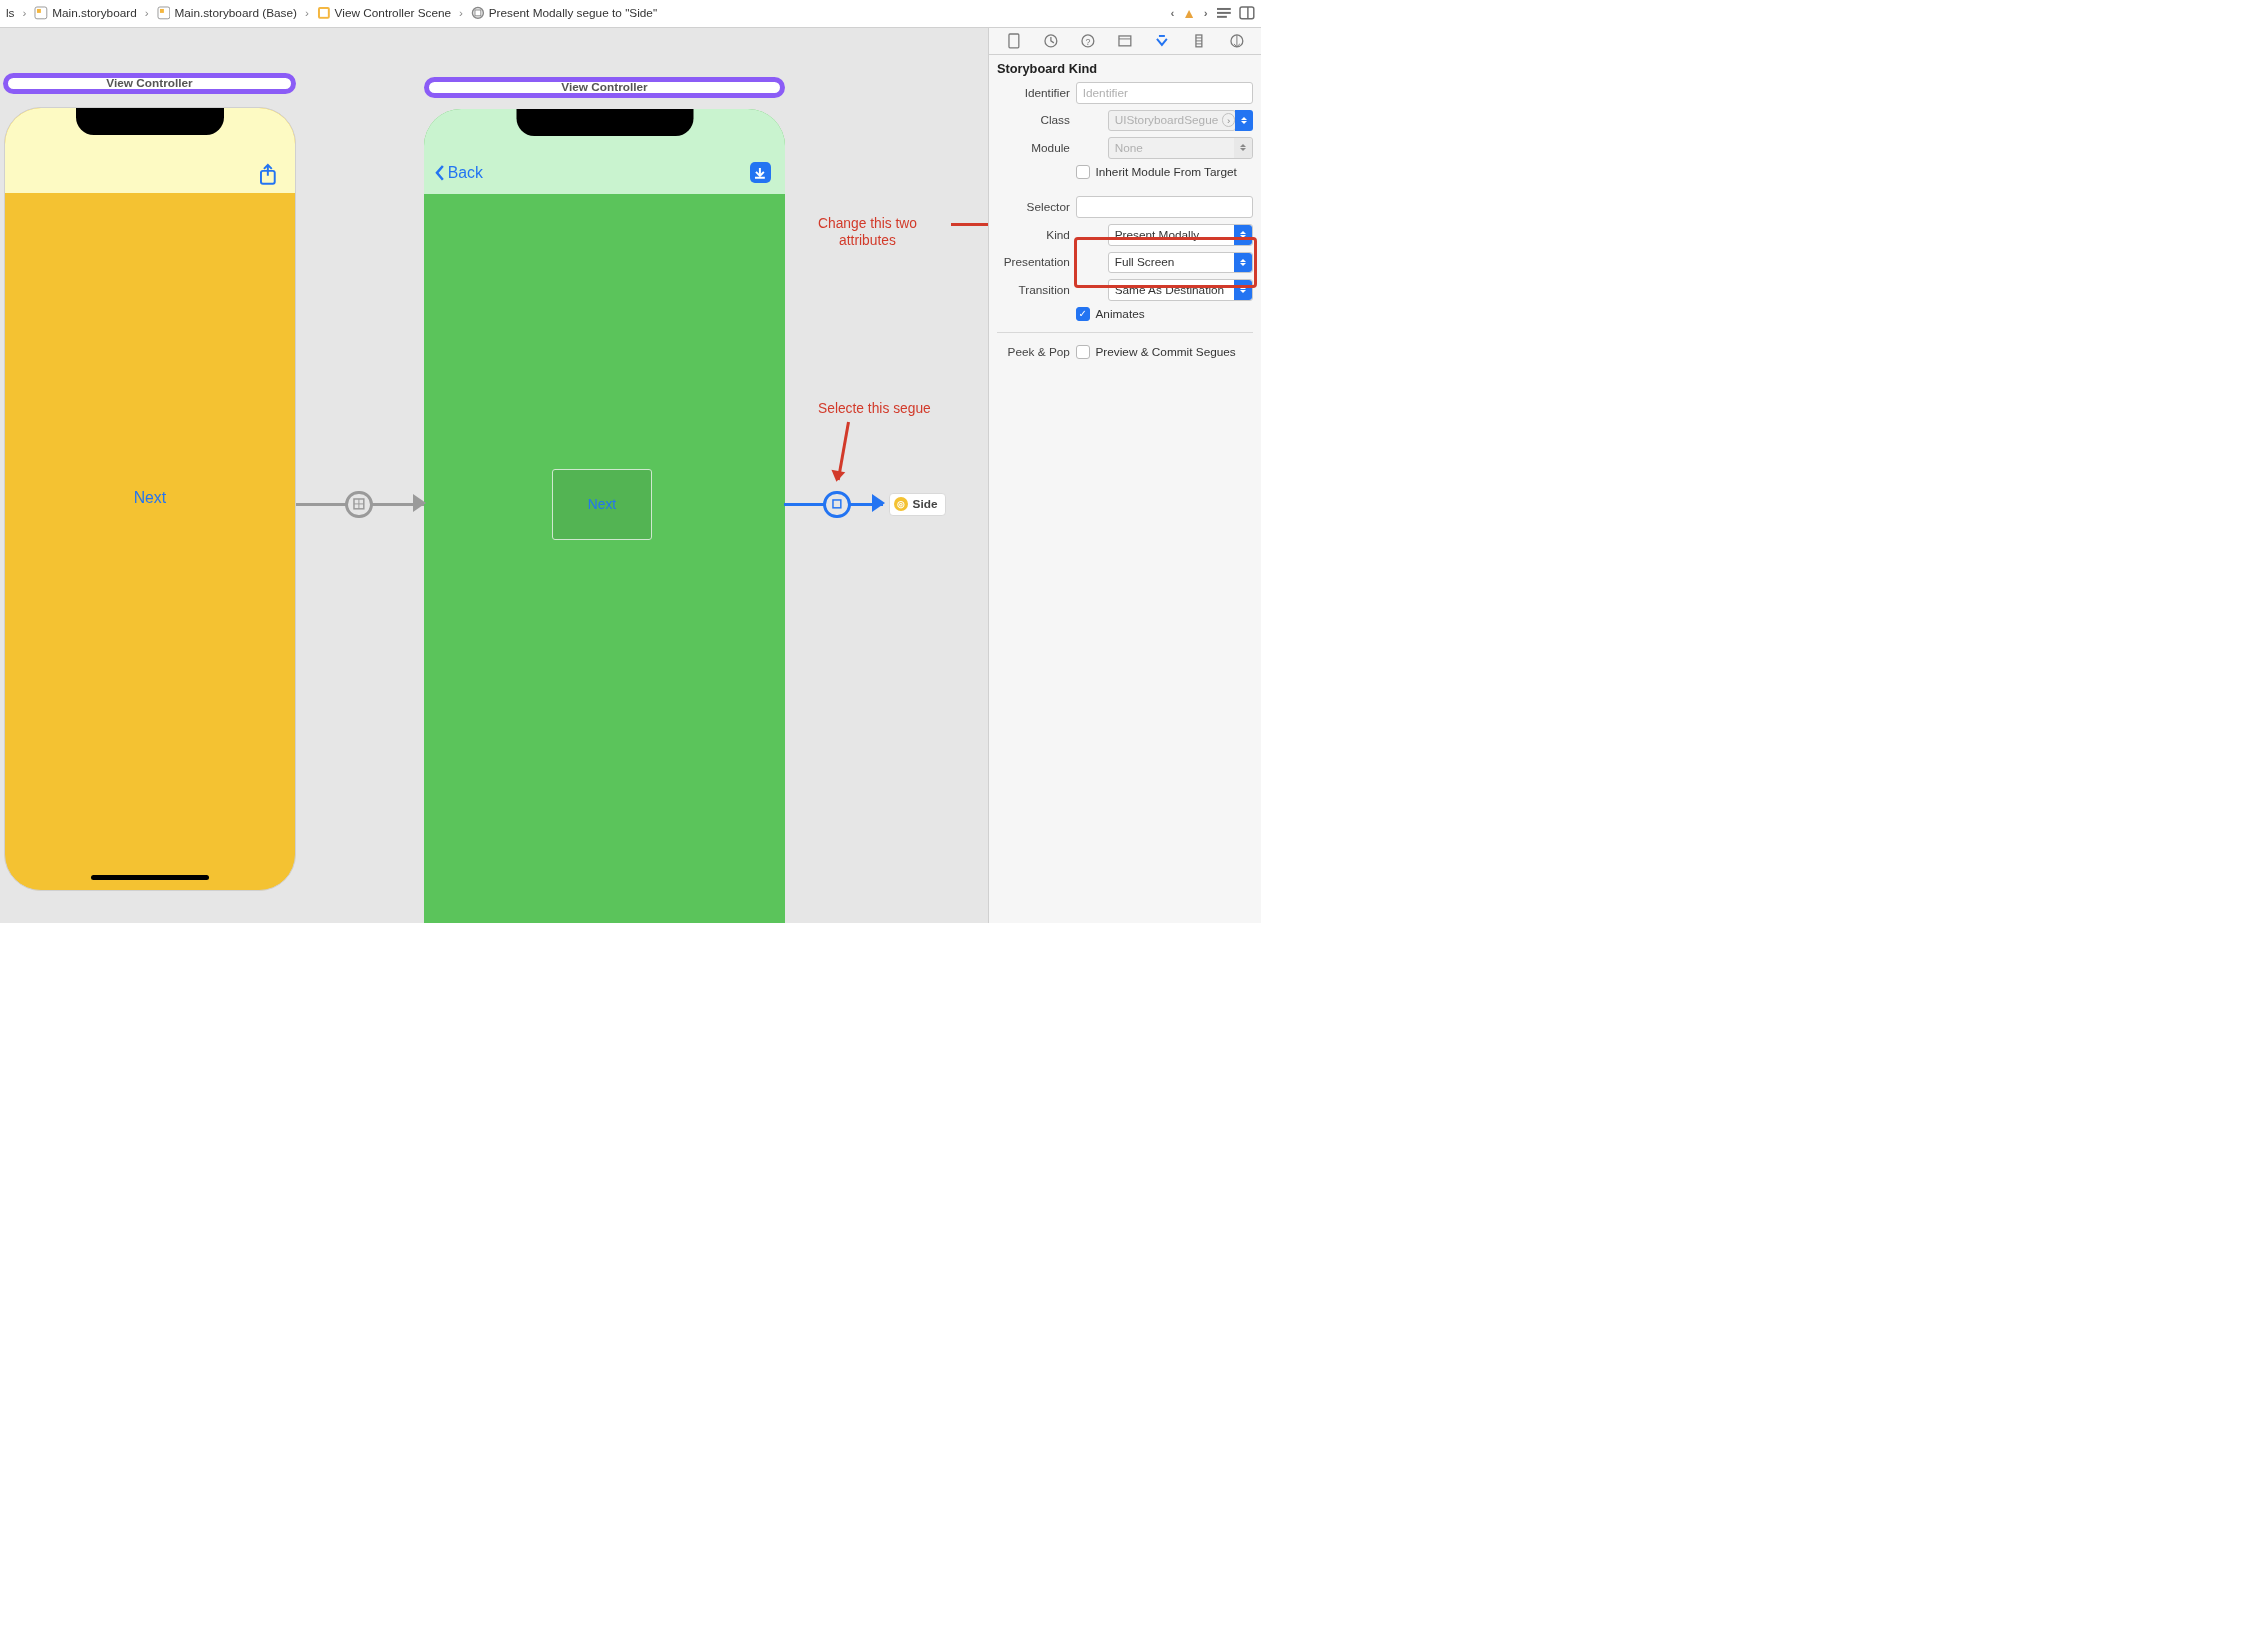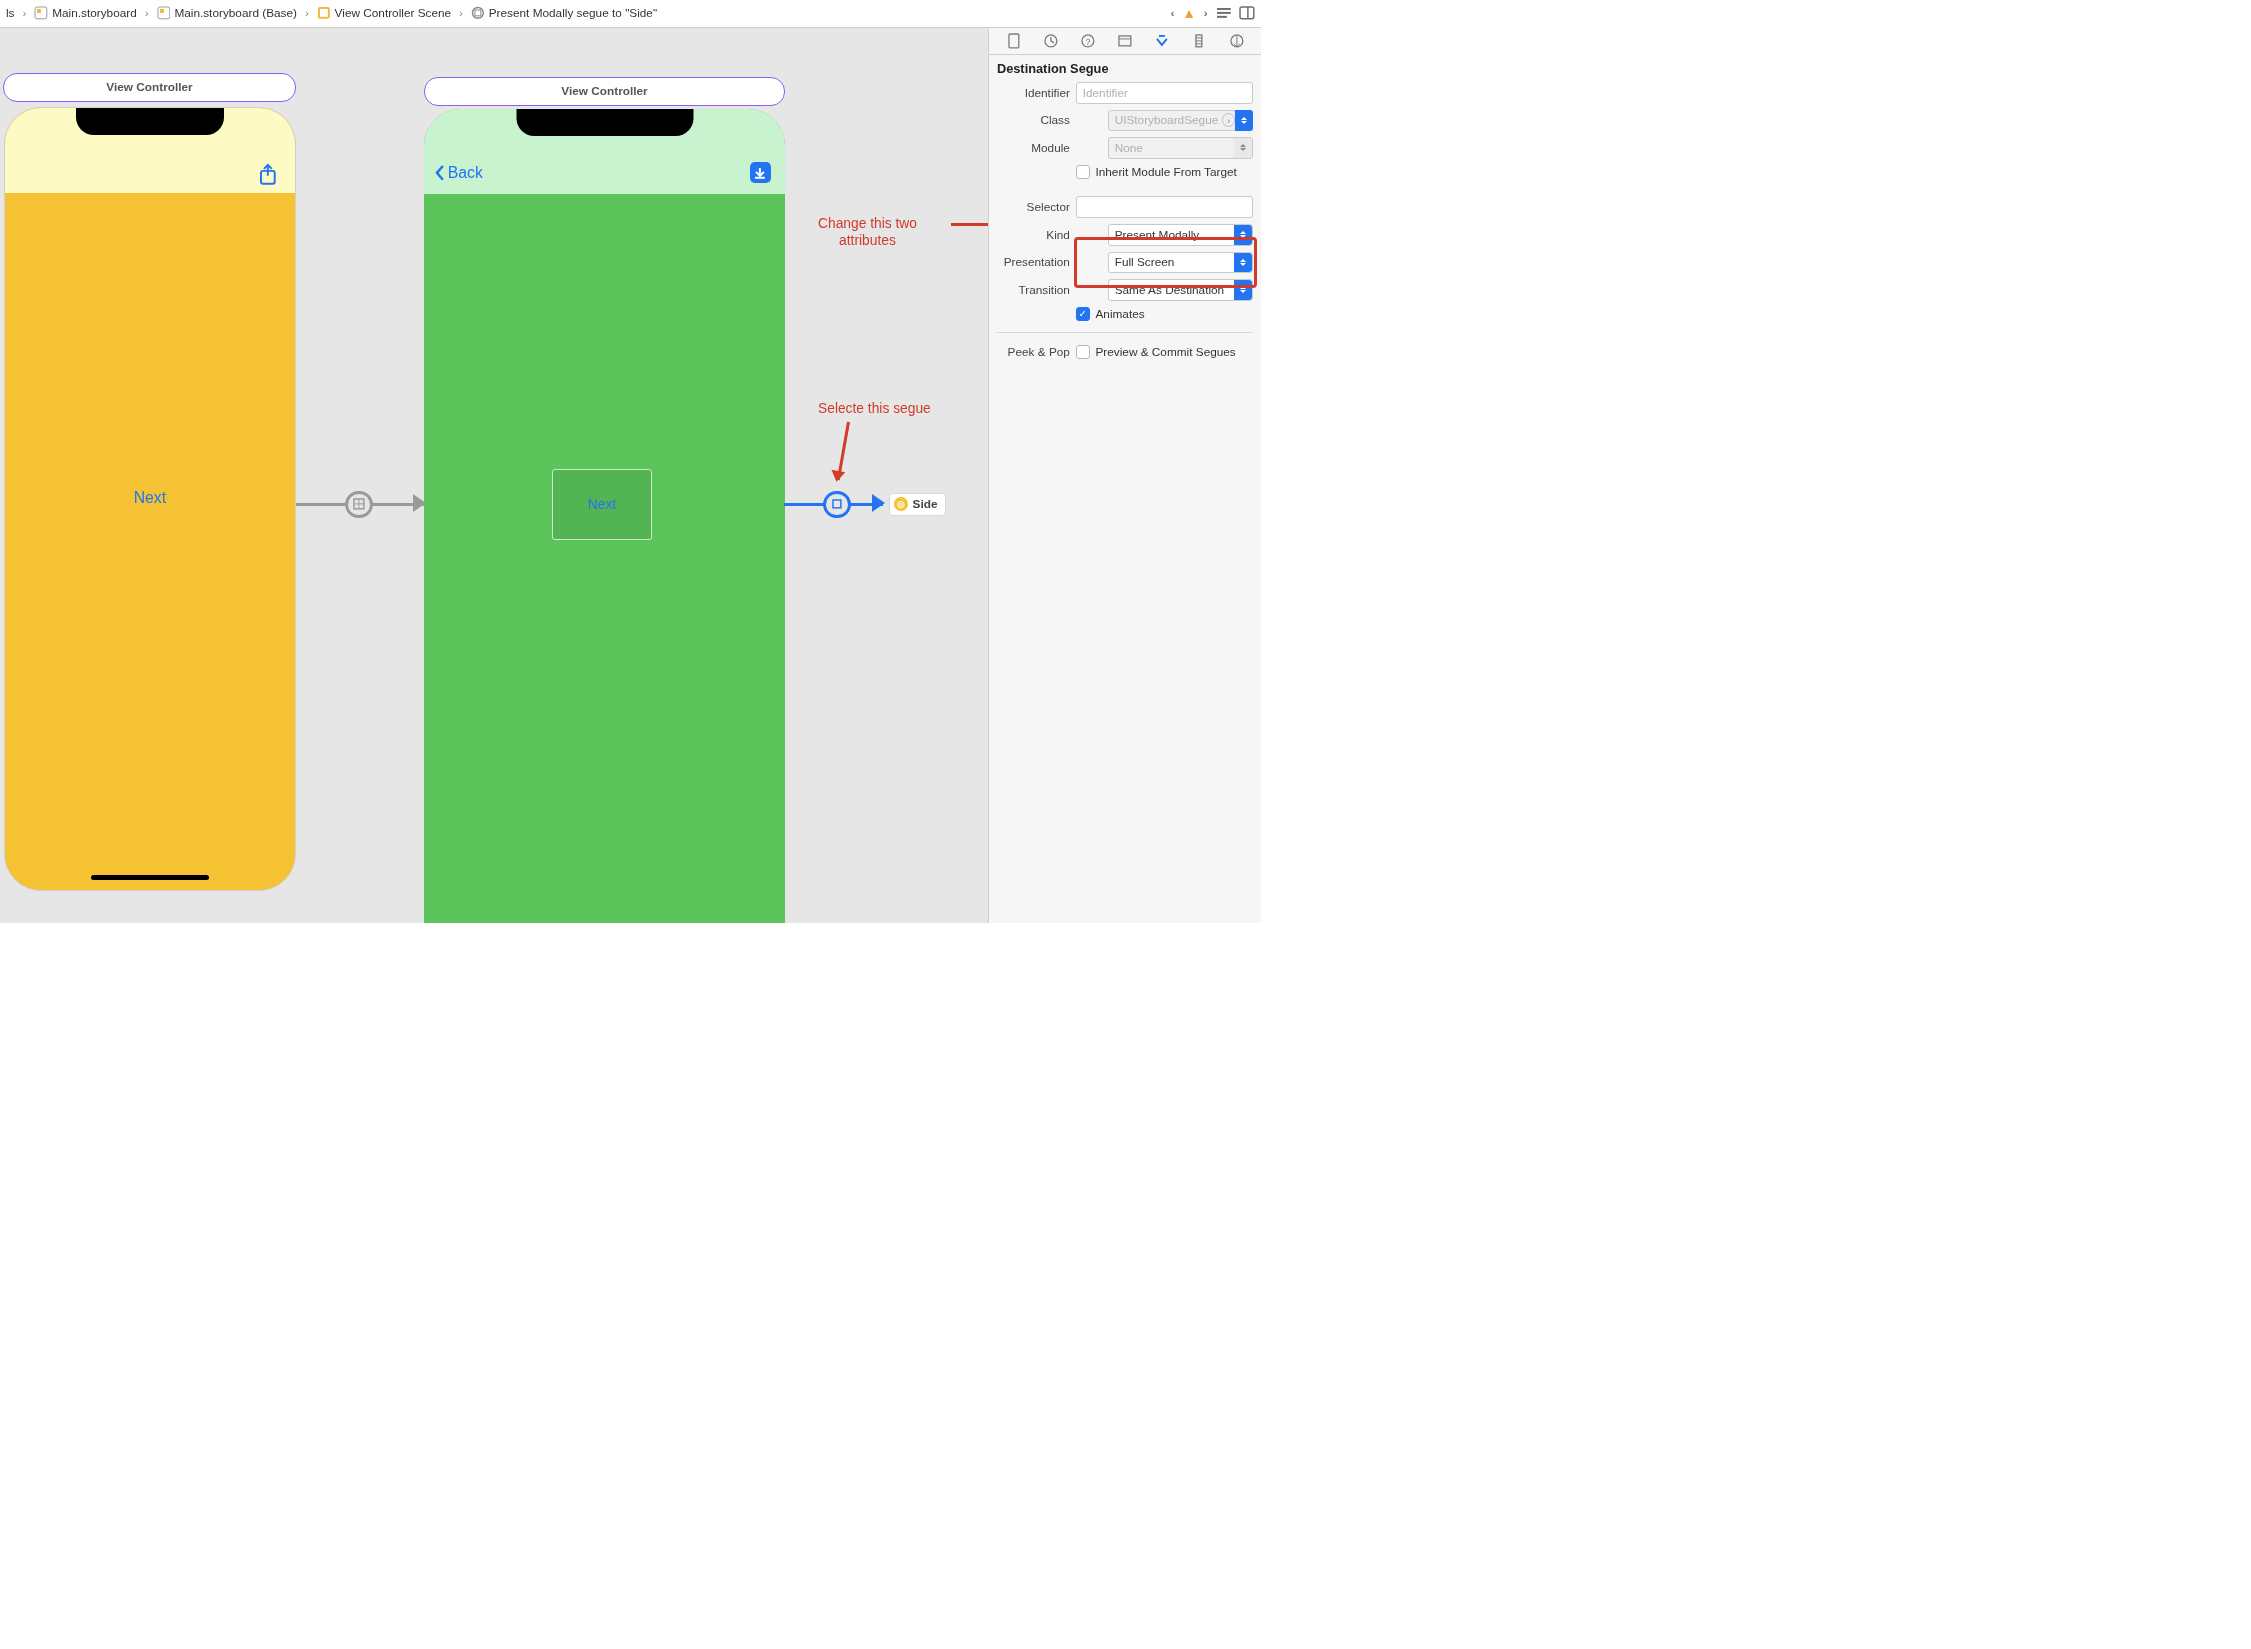--- a/index.html
+++ b/index.html
@@ -17,21 +17,21 @@
   .nav-arrow { color:#6e6e6e; font-weight:600; }
   .tb-icon { width:15.8px; height:15.8px; display:flex; align-items:center; justify-content:center; color:#6e6e6e; }
   svg { display:block; }
 
   
   .main { flex:1; display:flex; min-height:0; }
   .canvas { flex:1; position:relative; background:#e6e6e6; overflow:hidden; }
   .inspector { width:273px; border-left:1px solid #d0d0d0; background:#f6f6f6; display:flex; flex-direction:column; }
 
   
-  .scene-title { position:absolute; height:29px; background:#fff; border:1px solid #8b5cf6; border-radius:14px; display:flex; align-items:center; justify-content:center; font-size:11.8px; font-weight:600; color:#555; }
+  .scene-title { position:absolute; height:21px; background:#fff; border:5px solid #8b5cf6; border-radius:14px; display:flex; align-items:center; justify-content:center; font-size:11.8px; font-weight:600; color:#555; }
   .scene-title.a { left:3px; top:45px; width:293px; }
   .scene-title.b { left:424px; top:49px; width:361px; }
 
   .phone { position:absolute; border-radius:37px; overflow:hidden; }
   .phone.a { left:3.9px; top:79px; width:292px; height:784px; background:#f4c232; border:1px solid #d0d0d0; }
   .phone.b { left:424px; top:81px; width:361px; height:880px; background:#5bc45b; }
 
   .phone.a .top-yellow { position:absolute; left:0; top:0; right:0; height:85px; background:#fdfac3; }
   .phone.a .notch { position:absolute; left:50%; top:0; transform:translateX(-50%); width:148px; height:27.6px; background:#000; border-bottom-left-radius:17.7px; border-bottom-right-radius:17.7px; }
   .phone.a .share { position:absolute; right:17.7px; top:55px; color:#2374f2; }
@@ -285,21 +285,21 @@
         </span>
       <span class="t">
           <svg width="15.8" height="15.8" viewBox="0 0 16 16">
             <circle cx="8" cy="8" r="6" fill="none" stroke="currentColor" stroke-width="1.3"></circle>
             <line x1="8" y1="2" x2="8" y2="14" stroke="currentColor"></line>
             <polyline points="5,11 8,14 11,11" fill="none" stroke="currentColor"></polyline>
           </svg>
         </span>
     </div>
 
-    <div class="insp-h"><span>Destination Segue</span></div>
+    <div class="insp-h"><span>Storyboard Kind</span></div>
 
     <div class="rows">
       <div class="row">
         <label>Identifier</label>
         <div class="ctrl">
             <input class="text" placeholder="Identifier" style="">
           </div>
       </div>
       <div class="row">
         <label>Class</label>

